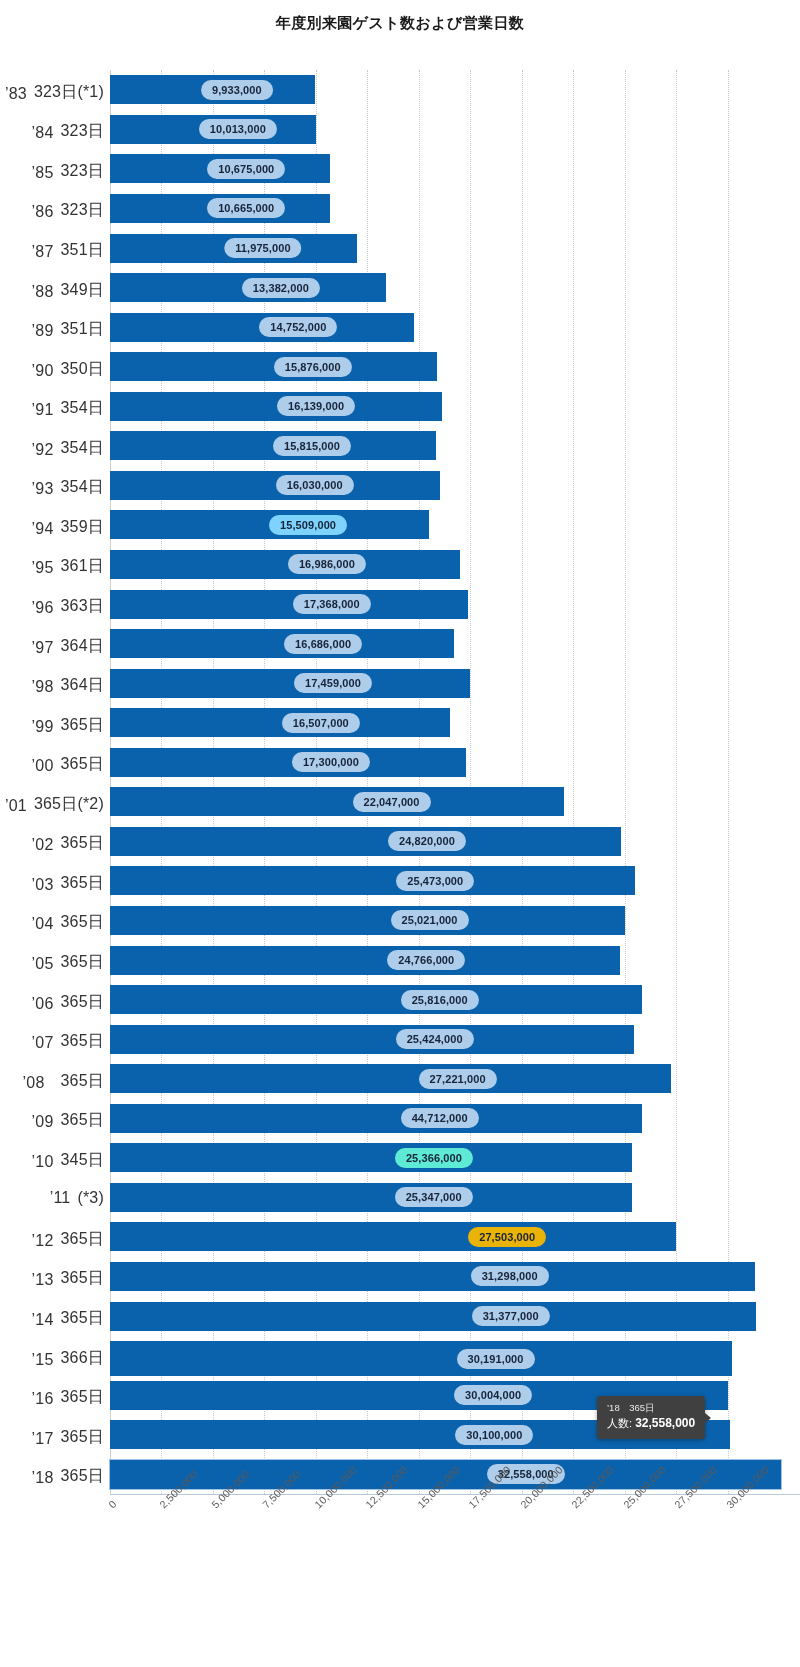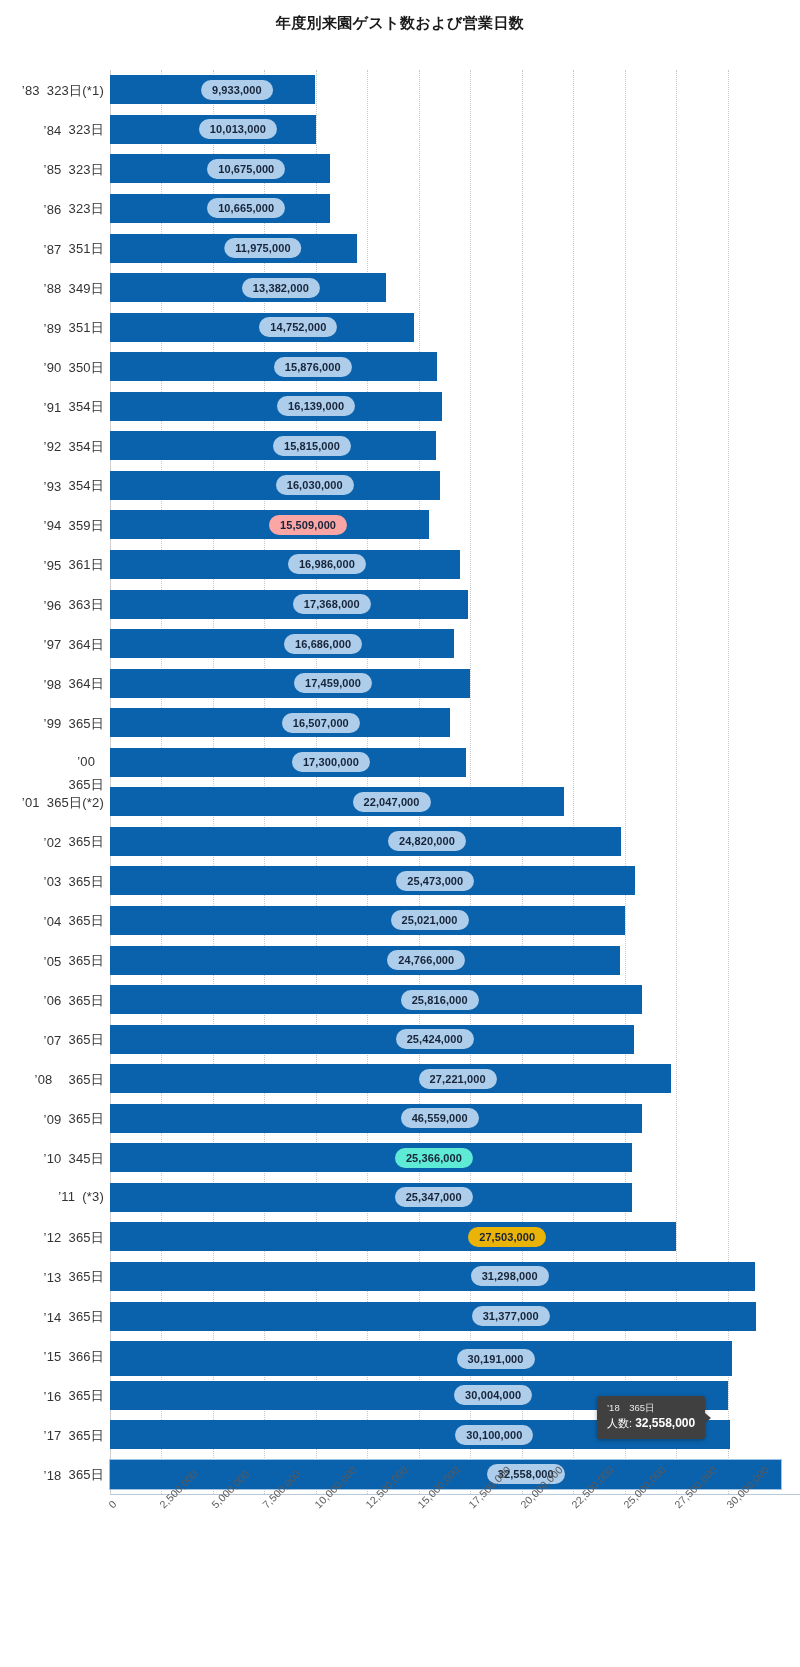--- a/index.html
+++ b/index.html
@@ -105,25 +105,25 @@
     position: absolute;
     left: 0;
     top: 70px;
     width: 108px;
     height: 1424px;
   }
   .cat-label {
     position: absolute;
     right: 4px;
     white-space: nowrap;
-    font-size: 13px;
+    font-size: 16px;
     color: #333333;
     text-align: right;
     display: flex;
-    align-items: center;
+    align-items: flex-end;
     justify-content: flex-end;
     gap: 7px;
   }
   .cat-year { letter-spacing: 0.2px; }
   .cat-days { letter-spacing: 0.2px; }
 
   
   #axis-line {
     position: absolute;
     left: 110px;
@@ -256,21 +256,21 @@
         <span class="cat-days">364日</span>
       </div>
       <div class="cat-label" style="top: 605.111px;">
         <span class="cat-year">’98</span>
         <span class="cat-days">364日</span>
       </div>
       <div class="cat-label" style="top: 644.667px;">
         <span class="cat-year">’99</span>
         <span class="cat-days">365日</span>
       </div>
-      <div class="cat-label" style="top: 684.222px; flex-direction: column;">
+      <div class="cat-label" style="top: 684.222px;">
         <span class="cat-year">’00</span>
         <span class="cat-days">365日</span>
       </div>
       <div class="cat-label" style="top: 723.778px;">
         <span class="cat-year">’01</span>
         <span class="cat-days">365日(*2)</span>
       </div>
       <div class="cat-label" style="top: 763.333px;">
         <span class="cat-year">’02</span>
         <span class="cat-days">365日</span>
@@ -397,21 +397,21 @@
         <div class="row" style="top: 361.278px; height: 29px;">
           <div class="bar" style="width: 325.742px; background: rgb(10, 98, 172);"></div>
           <div class="value-pill" style="left: 201.96px; background: rgb(173, 205, 234); color: rgb(22, 36, 58);">15,815,000</div>
         </div>
         <div class="row" style="top: 400.833px; height: 29px;">
           <div class="bar" style="width: 330.17px; background: rgb(10, 98, 172);"></div>
           <div class="value-pill" style="left: 204.705px; background: rgb(173, 205, 234); color: rgb(22, 36, 58);">16,030,000</div>
         </div>
         <div class="row" style="top: 440.389px; height: 29px;">
           <div class="bar" style="width: 319.439px; background: rgb(10, 98, 172);"></div>
-          <div class="value-pill" style="left: 198.052px; background: #fca5a5; color: rgb(22, 36, 58);">15,509,000</div>
+          <div class="value-pill" style="left: 198.052px; background: #7dd3fc; color: rgb(22, 36, 58);">15,509,000</div>
         </div>
         <div class="row" style="top: 479.944px; height: 29px;">
           <div class="bar" style="width: 349.861px; background: rgb(10, 98, 172);"></div>
           <div class="value-pill" style="left: 216.914px; background: rgb(173, 205, 234); color: rgb(22, 36, 58);">16,986,000</div>
         </div>
         <div class="row" style="top: 519.5px; height: 29px;">
           <div class="bar" style="width: 357.729px; background: rgb(10, 98, 172);"></div>
           <div class="value-pill" style="left: 221.792px; background: rgb(173, 205, 234); color: rgb(22, 36, 58);">17,368,000</div>
         </div>
         <div class="row" style="top: 559.056px; height: 29px;">
@@ -457,21 +457,21 @@
         <div class="row" style="top: 954.611px; height: 29px;">
           <div class="bar" style="width: 523.659px; background: rgb(10, 98, 172);"></div>
           <div class="value-pill" style="left: 324.668px; background: rgb(173, 205, 234); color: rgb(22, 36, 58);">25,424,000</div>
         </div>
         <div class="row" style="top: 994.167px; height: 29px;">
           <div class="bar" style="width: 560.671px; background: rgb(10, 98, 172);"></div>
           <div class="value-pill" style="left: 347.616px; background: rgb(173, 205, 234); color: rgb(22, 36, 58);">27,221,000</div>
         </div>
         <div class="row" style="top: 1033.72px; height: 29px;">
           <div class="bar" style="width: 531.774px; background: rgb(10, 98, 172);"></div>
-          <div class="value-pill" style="left: 329.7px; background: rgb(173, 205, 234); color: rgb(22, 36, 58);">46,559,000</div>
+          <div class="value-pill" style="left: 329.7px; background: rgb(173, 205, 234); color: rgb(22, 36, 58);">44,712,000</div>
         </div>
         <div class="row" style="top: 1073.28px; height: 29px;">
           <div class="bar" style="width: 522.464px; background: rgb(10, 98, 172);"></div>
           <div class="value-pill" style="left: 323.928px; background: #5eead4; color: rgb(22, 36, 58);">25,366,000</div>
         </div>
         <div class="row" style="top: 1112.83px; height: 29px;">
           <div class="bar" style="width: 522.073px; background: rgb(10, 98, 172);"></div>
           <div class="value-pill" style="left: 323.685px; background: rgb(173, 205, 234); color: rgb(22, 36, 58);">25,347,000</div>
         </div>
         <div class="row" style="top: 1152.39px; height: 29px;">

